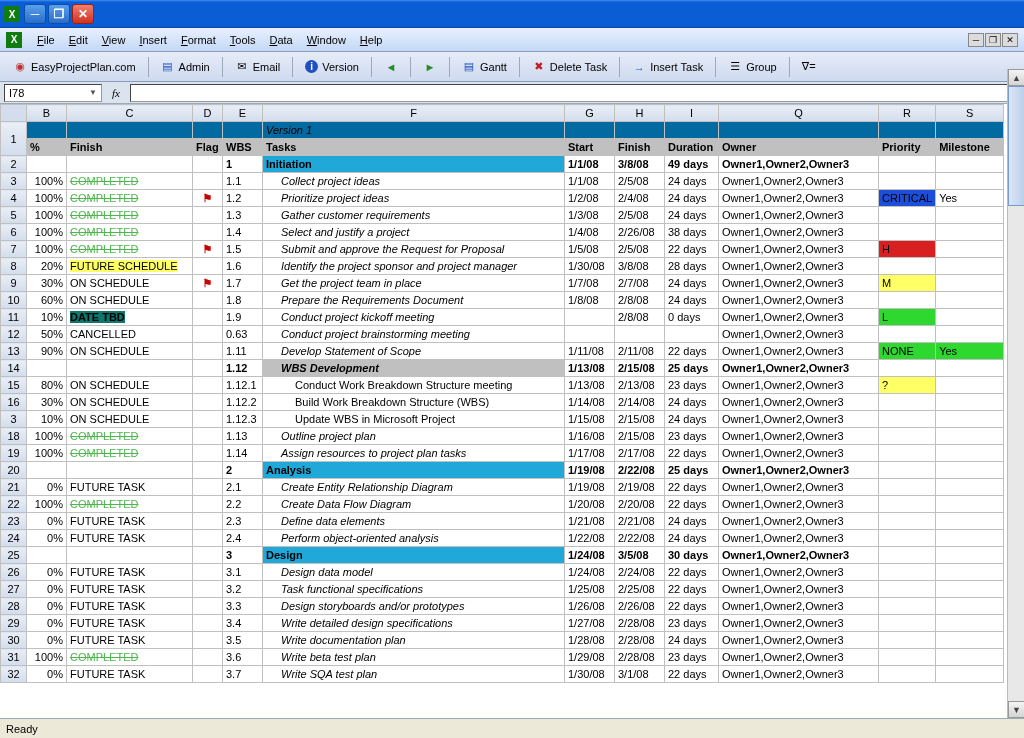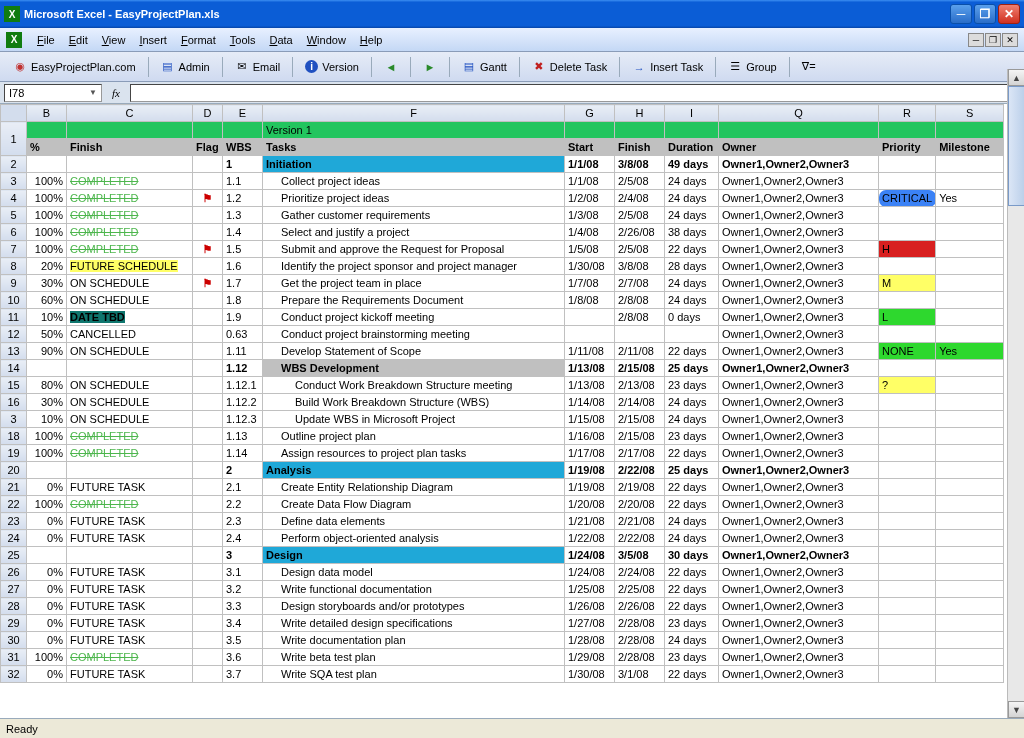--- a/index.html
+++ b/index.html
@@ -56,52 +56,51 @@
 .namebox .dd { font-size:8px;color:#555; }
 .fx { margin:0 10px; font-style:italic; font-family:'Times New Roman',serif;}
 .formula { background:white;border:1px inset #999;height:18px;flex:1;margin-right:4px; }
 .sheet-wrap { position:relative; height:614px; overflow:hidden; background:white; }
 table.sheet { border-collapse:collapse; table-layout:fixed; }
 table.sheet th, table.sheet td { border:1px solid #c0c0c0; height:17px; padding:0 3px; overflow:hidden; white-space:nowrap; font-size:11px; vertical-align:middle;}
 th.colh { background:linear-gradient(to bottom,#e9eef6,#d3dded); text-align:center; font-weight:normal; height:18px; border:1px solid #9bb; }
 th.rowh { background:linear-gradient(to bottom,#e9eef6,#d3dded); text-align:center; font-weight:normal; width:26px; border:1px solid #9bb; }
 th.corner { background:#d3dded; width:26px; border:1px solid #9bb; }
 .hdr-row td { background:#c0c0c0; font-weight:bold; }
-.version-cell { background:#22c55e; }
+.version-cell { background:#0369a1;font-style:italic; }
 tr.section td.task { background:#1fa8d8; font-weight:bold; }
 tr.subsection td.task { background:#c0c0c0; font-weight:bold; }
 tr.section td, tr.subsection td { font-weight:bold; }
 tr.section td.start, tr.section td.finish, tr.section td.dur,
 tr.subsection td.start, tr.subsection td.finish, tr.subsection td.dur { font-weight:bold; }
 td.pct { text-align:right; }
 td.dur { text-align:left; }
 td.flag { text-align:center; color:#c00; font-weight:bold; }
 .status-completed { color:#4db64d; text-decoration:line-through; }
 .status-behind { background:#ffff66; }
 .status-tbd { background:#0f766e;font-weight:bold; }
-.prio-critical { background:#3b82f6; color:black;border-radius:7px; }
+.prio-critical { background:#1d4ed8; color:black; }
 .prio-h { background:#d82020; }
 .prio-m { background:#ffff66; }
 .prio-l { background:#2ed82e; }
 .prio-q { background:#ffff66; }
 .mile-yes { background:#2ed82e; }
 .prio-none { background:#2ed82e; }
 .statusbar { position:absolute; bottom:0; left:0; right:0; height:20px; background:#ece9d8; border-top:1px solid #9ab; display:flex; align-items:center; padding:0 6px; }
 .scrollbar-v { position:absolute; right:0; top:69px; bottom:20px; width:17px; background:#e8e8e8; border-left:1px solid #bbb; }
 .sb-btn{ width:17px;height:17px;background:linear-gradient(#f4f4f4,#d4d4d4);border:1px solid #999;display:flex;align-items:center;justify-content:center;font-size:9px;color:#444;}
 .sb-thumb-v{position:absolute;top:17px;left:0;width:17px;height:120px;background:linear-gradient(to right,#dbe6f6,#bcd0ea);border:1px solid #7a9ac8;}
-.indent1 { padding-left:18px !important; }
+.indent1 { padding-left:18px !important;font-style:italic; }
 .indent2 { padding-left:32px !important; }
 </style>
 </head>
 <body>
 
 <div class="titlebar">
   <div class="icon">X</div>
-  <div class="title">Microsoft Excel - EasyProjectPlan.xls</div>
   <div class="win-btns">
     <div class="win-btn">─</div>
     <div class="win-btn">❐</div>
     <div class="win-btn close">✕</div>
   </div>
 </div>
 
 <div class="menubar">
   <div class="xicon">X</div>
   <div id="menus" style="display:flex">
@@ -578,21 +577,21 @@
           <td>Owner1,Owner2,Owner3</td>
           <td class=""></td>
           <td class=""></td>
         </tr>
         <tr class="">
           <th class="rowh">27</th>
           <td class="pct">0%</td>
           <td><span class="">FUTURE TASK</span></td>
           <td class="flag"></td>
           <td>3.2</td>
-          <td class="task indent1">Write functional documentation</td>
+          <td class="task indent1">Task functional specifications</td>
           <td class="start">1/25/08</td>
           <td class="finish">2/25/08</td>
           <td class="dur">22 days</td>
           <td>Owner1,Owner2,Owner3</td>
           <td class=""></td>
           <td class=""></td>
         </tr>
         <tr class="">
           <th class="rowh">28</th>
           <td class="pct">0%</td>

